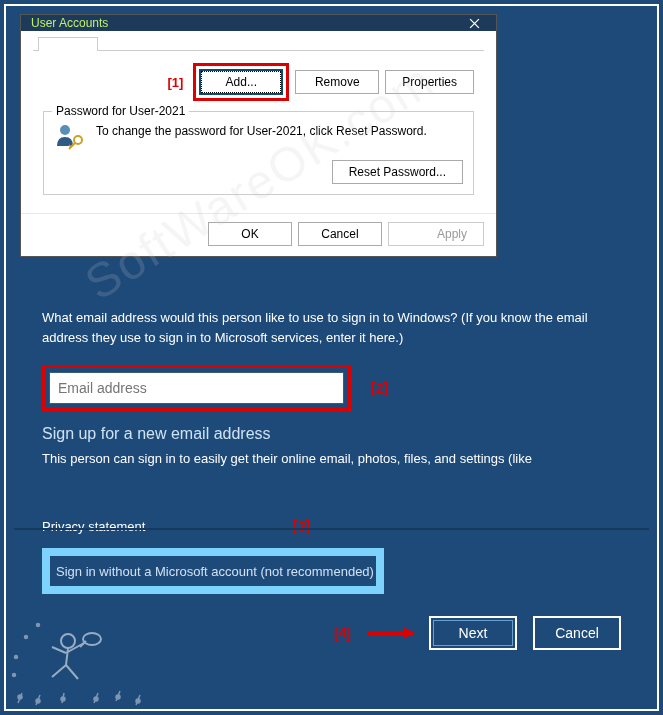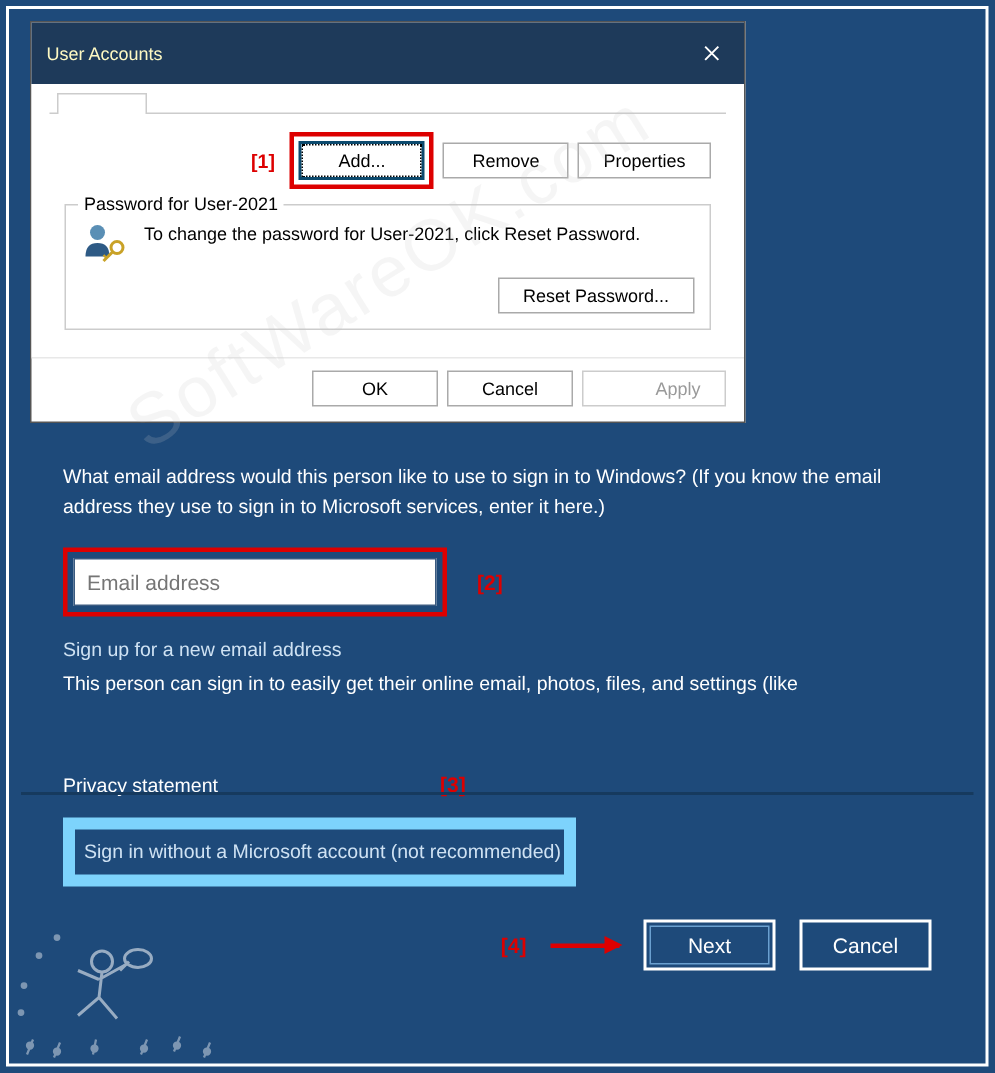--- a/index.html
+++ b/index.html
@@ -6,21 +6,21 @@
     body { width: 663px; height: 715px; background: #1e4a7a; position: relative; overflow: hidden; }
     
     
     .outer-frame { position: absolute; inset: 4px; border: 2px solid #fff; }
     
     
     .watermark-diag { position: absolute; top: 260px; left: 90px; font-size: 48px; color: rgba(200,200,200,0.18); font-weight: 300; transform: rotate(-32deg); transform-origin: left center; letter-spacing: 2px; pointer-events: none; z-index: 50; white-space: nowrap; }
     
     
     .ua-dialog { position: absolute; top: 14px; left: 20px; width: 477px; background: #fff; z-index: 10; border: 1px solid #555; }
-    .ua-titlebar { display: flex; align-items: center; justify-content: space-between; background: #1e3a5a; color: #fef9c3; height: 41px; padding: 0 0 0 10px; font-size: 12px; }
+    .ua-titlebar { display: flex; align-items: center; justify-content: space-between; background: #1e3a5a; color: #bef264; height: 16px; padding: 0 0 0 10px; font-size: 12px; }
     .ua-titlebar .close { width: 44px; height: 30px; display: flex; align-items: center; justify-content: center; cursor: pointer; }
     .ua-titlebar .close svg { width: 11px; height: 11px; }
     .ua-body { padding: 8px 12px 12px; background: #fff; }
     .ua-tabarea { height: 12px; border-bottom: 1px solid #ccc; margin-bottom: 0; position: relative; }
     .ua-tabarea .tab { position: absolute; top: -2px; left: 5px; width: 60px; height: 14px; background: #fff; border: 1px solid #ccc; border-bottom: none; }
     .ua-content { background: #fff; padding: 12px 10px 6px; }
     .ua-button-row { display: flex; gap: 6px; justify-content: flex-end; align-items: center; margin-bottom: 10px; }
     .marker1 { color: #d00; font-weight: bold; font-size: 13px; margin-right: 4px; }
     .highlight-red { border: 3px solid #d00; padding: 3px; display: inline-flex; }
     .win-btn { background: #fff; border: 1px solid #aaa; padding: 4px 16px; font-size: 12px; cursor: pointer; min-width: 84px; text-align: center; }
@@ -34,23 +34,23 @@
     .ua-footer { display: flex; gap: 6px; justify-content: flex-end; padding: 8px 12px 10px; border-top: 1px solid #e8e8e8; }
     .win-btn.disabled { color: #9a9a9a; border-color: #ccc; cursor: default; padding-left: 48px; }
     
     
     .signin-panel { position: absolute; top: 286px; left: 14px; right: 14px; bottom: 14px; background: #1e4a7a; color: #fff; padding: 22px 28px 20px; z-index: 8; }
     .signin-divider { position: absolute; top: 528px; left: 14px; right: 14px; height: 2px; background: #163a5e; z-index: 9; }
     .signin-title { font-size: 24px; font-weight: 300; margin-bottom: 16px; color: #fff; }
     .signin-desc { font-size: 13px; line-height: 1.5; margin-bottom: 18px; }
     .email-row { display: flex; align-items: center; gap: 20px; margin-bottom: 14px; }
     .email-hl { border: 3px solid #d00; padding: 4px; display: inline-block; }
-    .email-input { width: 242px; height: 32px; background: #fff; color: #666; font-size: 14px; padding: 0 8px; border: 1px solid #3a5a80; outline: none; }
+    .email-input { width: 295px; height: 32px; background: #fff; color: #666; font-size: 14px; padding: 0 8px; border: 1px solid #3a5a80; outline: none; }
     .marker { color: #d00; font-weight: bold; font-size: 14px; }
-    .link-text { font-size: 13px; color: #cfe2f3; margin-bottom: 8px; }
+    .link-text { font-size: 16px; color: #cfe2f3; margin-bottom: 8px; }
     .desc2 { font-size: 13px; margin-bottom: 20px; }
     .section2 { margin-top: 52px; }
     .privacy-row { display: flex; align-items: center; gap: 148px; font-size: 13px; margin-bottom: 14px; }
     .signin-without-hl { border: 8px solid #7dd3fc; padding: 6px 2px 6px 6px; display: inline-block; position: relative; text-align: right; }
     .signin-without { font-size: 13px; color: #cfe2f3; }
     .bottom-row { display: flex; align-items: center; justify-content: flex-end; gap: 16px; margin-top: 22px; }
     .arrow { color: #d00; font-weight: bold; font-size: 16px; display: flex; align-items: center; gap: 4px; }
     .arrow-line { width: 46px; height: 3px; background: #d00; position: relative; }
     .arrow-line::after { content: ""; position: absolute; right: -2px; top: -5px; border-left: 12px solid #d00; border-top: 6px solid transparent; border-bottom: 6px solid transparent; }
     .blue-btn { background: #1e4a7a; color: #fff; border: 2px solid #fff; padding: 7px 19px; font-size: 14px; cursor: pointer; min-width: 88px; text-align: center; }

